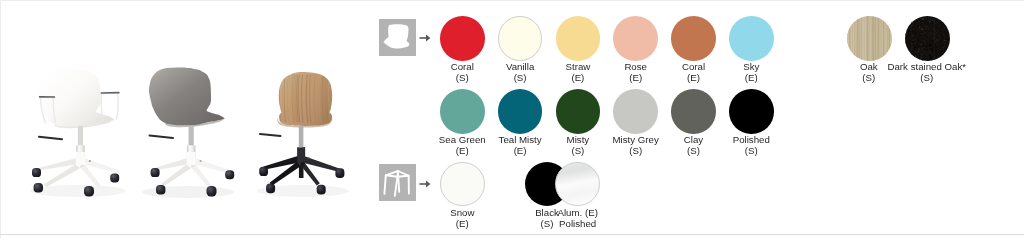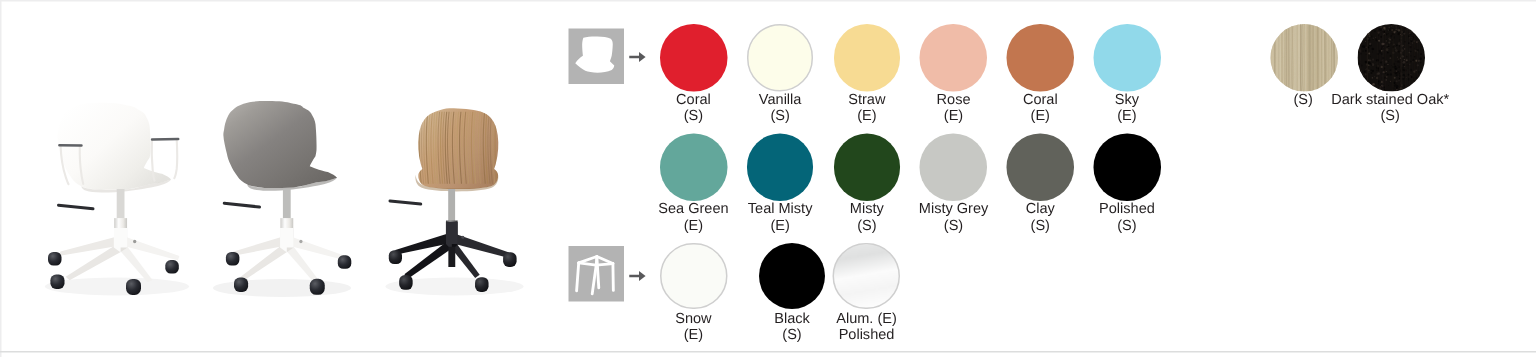--- a/index.html
+++ b/index.html
@@ -438,21 +438,21 @@
           <path d="M7.0 2.6 L11.4 6 L7.0 9.4 Z" fill="#59595b"></path>
         </svg>
       </div>
       <div class="sw" style="left:433.3px;top:161.9px">
         <div class="dot" style="background:#fafbf7;border:1px solid #cfcfcf"></div>
         <div class="lbl">
           <span>Snow</span>
           <span>(E)</span>
         </div>
       </div>
-      <div class="sw" style="left:499px;top:161.9px">
+      <div class="sw" style="left:518px;top:161.9px">
         <div class="dot" style="background:#000000"></div>
         <div class="lbl">
           <span>Black</span>
           <span>(S)</span>
         </div>
       </div>
       <div class="sw wide" style="left:522.6999999999999px;top:161.9px">
         <div class="dot" style="background:linear-gradient(170deg,#e8e9e9 0%,#dfe0e0 22%,#fbfbfb 48%,#f4f4f4 70%,#ffffff 100%);border:1px solid #cfcfcf"></div>
         <div class="lbl">
           <span>Alum. (E)</span>
@@ -535,20 +535,21 @@
                 <path d="M42.06 0 C42.10 15.0 42.02 30.0 42.08 45" stroke="#cdc0a2" stroke-width="0.64" fill="none" opacity="0.6"></path>
                 <path d="M42.49 0 C41.72 15.0 43.27 30.0 42.18 45" stroke="#a99979" stroke-width="1.30" fill="none" opacity="0.6"></path>
                 <path d="M43.41 0 C43.30 15.0 43.51 30.0 43.37 45" stroke="#d4c8ac" stroke-width="0.55" fill="none" opacity="0.6"></path>
                 <path d="M43.79 0 C43.85 15.0 43.72 30.0 43.81 45" stroke="#cdc0a2" stroke-width="0.49" fill="none" opacity="0.6"></path>
                 <path d="M45.04 0 C45.21 15.0 44.88 30.0 45.11 45" stroke="#d4c8ac" stroke-width="1.03" fill="none" opacity="0.6"></path>
                 <path d="M45.25 0 C45.73 15.0 44.77 30.0 45.44 45" stroke="#bdae8c" stroke-width="0.46" fill="none" opacity="0.6"></path>
               </g>
             </g>
           </svg></div>
         <div class="lbl">
+          <span>Oak</span>
           <span>(S)</span>
         </div>
       </div>
       <div class="sw wide" style="left:871.8px;top:16.1px">
         <div class="dot"><svg viewBox="0 0 45 45" width="45" height="45">
             <defs>
               <clipPath id="ckDk">
                 <circle cx="22.5" cy="22.5" r="22.5"></circle>
               </clipPath>
             </defs>

